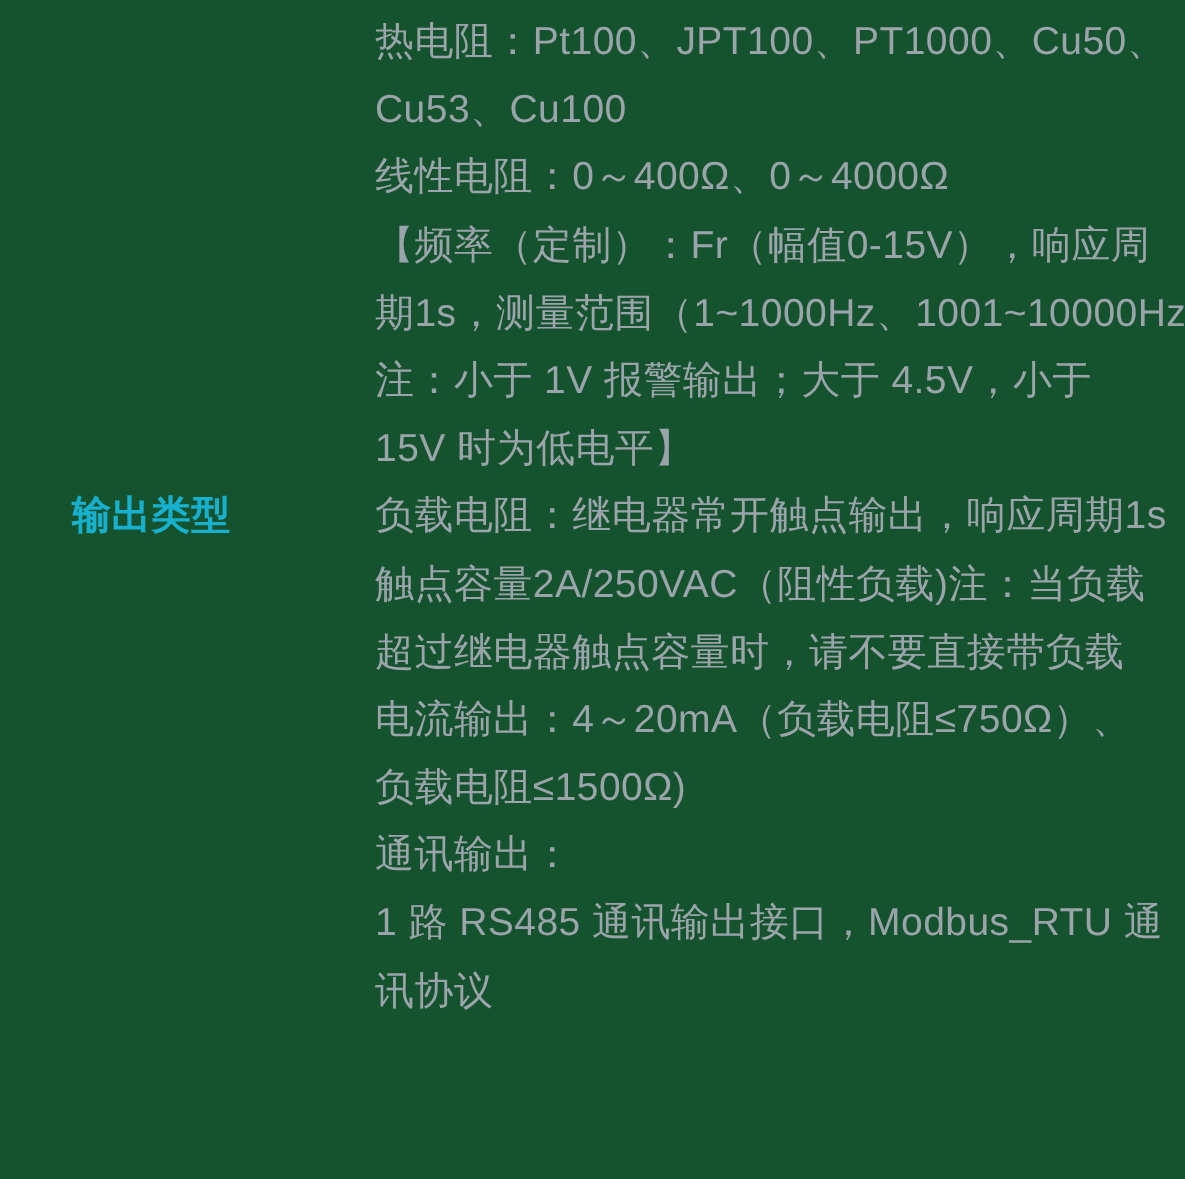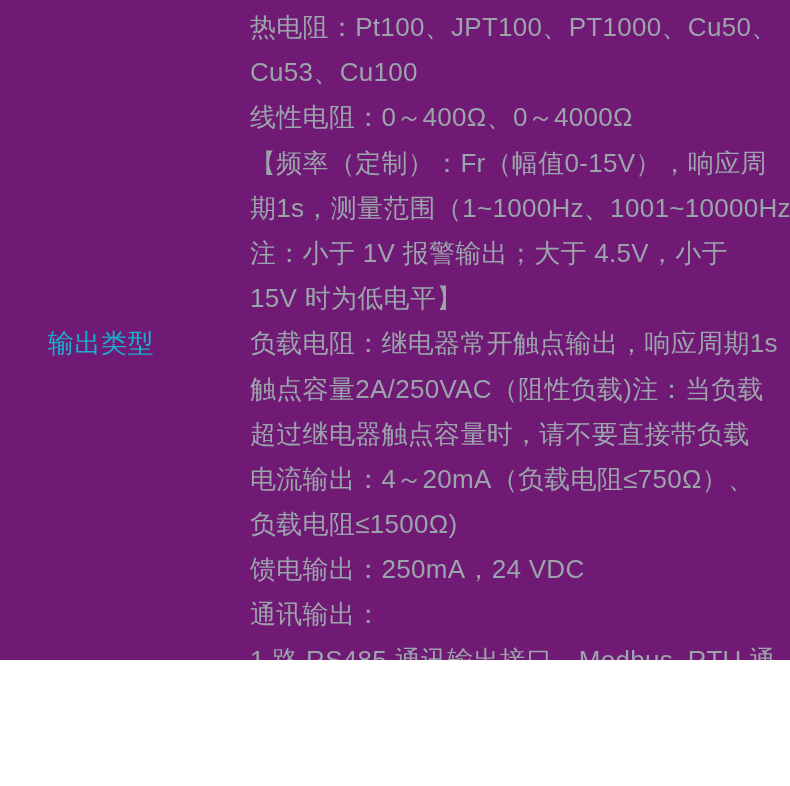--- a/index.html
+++ b/index.html
@@ -1,34 +1,34 @@
 <!DOCTYPE html>
 <html><head>
 <meta charset="utf-8">
 <style>
   html, body { margin: 0; padding: 0; }
   .page {
     position: relative;
     width: 790px;
-    height: 660px;
-    background: #701a75;
+    height: 786px;
+    background: #14532d;
     overflow: hidden;
     font-family: "Liberation Sans", "DejaVu Sans", sans-serif;
     color: #9ca4ab;
     box-sizing: border-box;
     padding-top: 5px;
   }
   .spec-table { width: 100%; }
   .spec-row { display: flex; align-items: flex-start; }
   .label-cell {
     width: 202px;
     padding-left: 48px;
     flex: 0 0 auto;
     font-size: 26px;
-    font-weight: normal;
+    font-weight: bold;
     color: #17b0ce;
     line-height: 45.2px;
     letter-spacing: 0.5px;
     white-space: nowrap;
   }
   .content-cell {
     width: 505px;
     flex: 0 0 auto;
   }
   .line {
@@ -59,21 +59,20 @@
     </div>
 
     <div class="spec-row">
       <div class="label-cell">输出类型</div>
       <div class="content-cell">
           <div class="line">负载电阻：继电器常开触点输出，响应周期1s</div>
           <div class="line">触点容量2A/250VAC（阻性负载)注：当负载</div>
           <div class="line">超过继电器触点容量时，请不要直接带负载</div>
           <div class="line">电流输出：4～20mA（负载电阻≤750Ω）、</div>
           <div class="line">负载电阻≤1500Ω)</div>
-          <div class="line">馈电输出：250mA，24 VDC</div>
           <div class="line">通讯输出：</div>
           <div class="line">1 路 RS485 通讯输出接口，Modbus_RTU 通</div>
           <div class="line">讯协议</div>
         </div>
     </div>
 
   </div>
 </div>
 
 </body></html>

